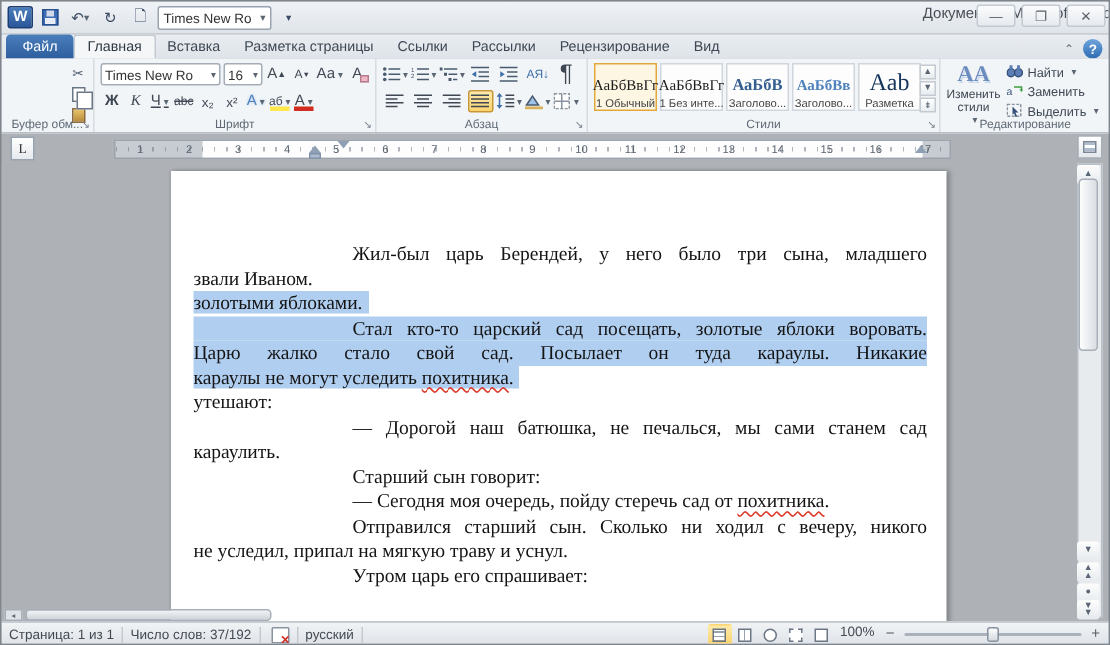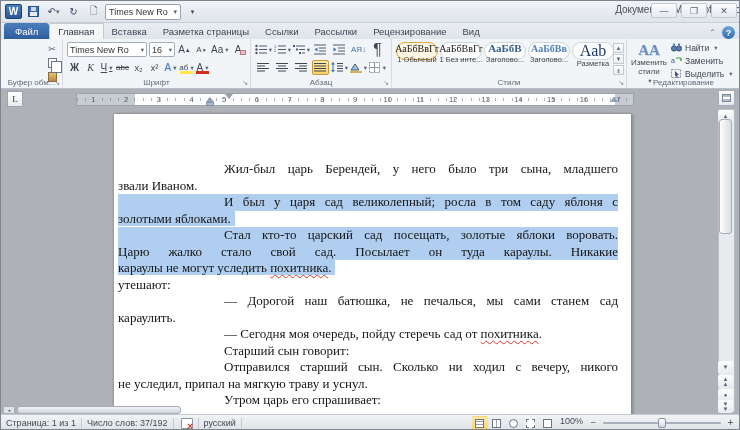--- a/index.html
+++ b/index.html
@@ -68,22 +68,22 @@
   
   .g-para { width:141px; }
   .pr1 { position:absolute; left:4px; top:3px; display:flex; align-items:center; gap:2px; }
   .pr2 { position:absolute; left:4px; top:21px; display:flex; align-items:center; gap:2px; }
   .align-ic { width:13px; height:11px; display:block; }
   .pbtn { width:17px; height:15px; }
 
   
   .g-styles { width:235px; }
   .chips { position:absolute; left:4px; top:3px; display:flex; gap:2px; }
-  .chip { width:42px; height:18px; background:#fdfdfd; border:1px solid #d0d6dc; border-radius:12px;
-    display:flex; flex-direction:column; align-items:center; justify-content:space-between; gap:1px; }
+  .chip { width:42px; height:32px; background:#fdfdfd; border:1px solid #d0d6dc; border-radius:0;
+    display:flex; flex-direction:column; align-items:center; justify-content:flex-end; gap:1px; }
   .chip-sel { border:1.5px solid #e3a83c; background:#fdf6e3; }
   .chip-prev { font-family:"Liberation Serif", serif; font-size:10px; color:#1c1c1c; line-height:11px; white-space:nowrap; }
   .chip-name { font-size:7.5px; color:#444; white-space:nowrap; }
   .stscroll { position:absolute; right:2px; top:4px; width:11px; display:flex; flex-direction:column; gap:1px; }
   .stscroll span { height:10px; border:1px solid #c3cad2; background:linear-gradient(#fff,#e8ecf0); font-size:6px; color:#5a6673;
     display:flex; align-items:center; justify-content:center; }
 
   
   .g-edit { width:113px; border-right:none; }
   .chg-styles { position:absolute; left:4px; top:3px; width:36px; height:36px; display:flex; flex-direction:column; align-items:center; font-size:8px; color:#3e4753; text-align:center; line-height:9px; }
@@ -104,21 +104,21 @@
   .mk-first { left:148px; top:0; border-left:4px solid transparent; border-right:4px solid transparent; border-top:5px solid #8fa0b5; }
   .mk-hang { left:129px; bottom:3px; border-left:4px solid transparent; border-right:4px solid transparent; border-bottom:5px solid #8fa0b5; }
   .mk-box { position:absolute; left:129px; bottom:-1px; width:8px; height:4px; background:#aebccd; border:1px solid #7f93ad; }
   .mk-right { left:533px; bottom:3px; border-left:4px solid transparent; border-right:4px solid transparent; border-bottom:5px solid #8fa0b5; }
   .vruler { position:absolute; left:6px; top:112px; width:12px; height:295px; background:#dfe3e7; border:1px solid #aab1ba;
     background-image:repeating-linear-gradient(to bottom, rgba(110,120,132,.5) 0 1px, transparent 1px 9px); background-clip:content-box; padding:2px 4px; }
 
   
   .workspace { position:absolute; left:0; top:108px; width:714px; height:305px; background:#aeb2b7; overflow:hidden; }
   .page { position:absolute; left:113px; top:5px; width:517px; height:330px; background:#fff; box-shadow:2px 0 3px rgba(0,0,0,.25), -1px 0 2px rgba(0,0,0,.15); }
-  .doc { position:absolute; left:4px; right:13px; top:47px; font-family:"Liberation Serif", serif; font-size:13px; color:#151515; }
+  .doc { position:absolute; left:15px; right:13px; top:47px; font-family:"Liberation Serif", serif; font-size:13px; color:#151515; }
   .ln { line-height:16.5px; min-height:16.5px; white-space:normal; }
   .ind { padding-left:106px; }
   .just { text-align:justify; text-align-last:justify; }
   .sel { background:#b0cef0; }
   .selwrap { background:#b0cef0; padding-right:4px; }
   .misspell { text-decoration:underline; text-decoration-style:wavy; text-decoration-color:#dd3a2a; text-decoration-thickness:1px; text-underline-offset:2px; }
   .grammar { text-decoration:underline; text-decoration-style:wavy; text-decoration-color:#3f9e3f; text-decoration-thickness:1px; text-underline-offset:2px; }
 
   
   .vscroll { position:absolute; right:2px; top:88px; width:20px; height:325px; }
@@ -495,30 +495,29 @@
   <div class="mk-box"></div>
   <div class="mk mk-right"></div>
 </div>
 <div class="vruler"></div>
 
 <div class="workspace">
   <div class="page">
     <div class="doc">
       <div class="ln ind just"><span>Жил-был царь Берендей, у него было три сына, младшего</span></div>
       <div class="ln"><span>звали Иваном.</span></div>
-      <div class="ln ind just sel"><span>И был у царя сад великолепный; росла в том саду яблоня с</span></div>
       <div class="ln"><span class="selwrap"><span>золотыми яблоками.</span></span></div>
       <div class="ln ind just sel"><span>Стал кто-то царский сад посещать, золотые яблоки воровать.</span></div>
       <div class="ln just sel"><span>Царю жалко стало свой сад. Посылает он туда караулы. Никакие</span></div>
       <div class="ln"><span class="selwrap"><span>караулы не могут уследить </span><span class="misspell">похитника</span><span>.</span></span></div>
       <div class="ln"><span>утешают:</span></div>
       <div class="ln ind just"><span>— Дорогой наш батюшка, не печалься, мы сами станем сад</span></div>
       <div class="ln"><span>караулить.</span></div>
+      <div class="ln ind"><span>Старший сын говорит:</span></div>
       <div class="ln ind"><span>— Сегодня моя очередь, пойду стеречь сад от </span><span class="misspell">похитника</span><span>.</span></div>
-      <div class="ln ind"><span>Старший сын говорит:</span></div>
       <div class="ln ind just"><span>Отправился старший сын. Сколько ни ходил с вечеру, никого</span></div>
       <div class="ln"><span>не уследил, припал на мягкую траву и уснул.</span></div>
       <div class="ln ind"><span>Утром царь его спрашивает:</span></div>
     </div>
   </div>
 </div>
 
 <div class="vscroll">
   <div class="ruler-toggle">
       <i></i>

